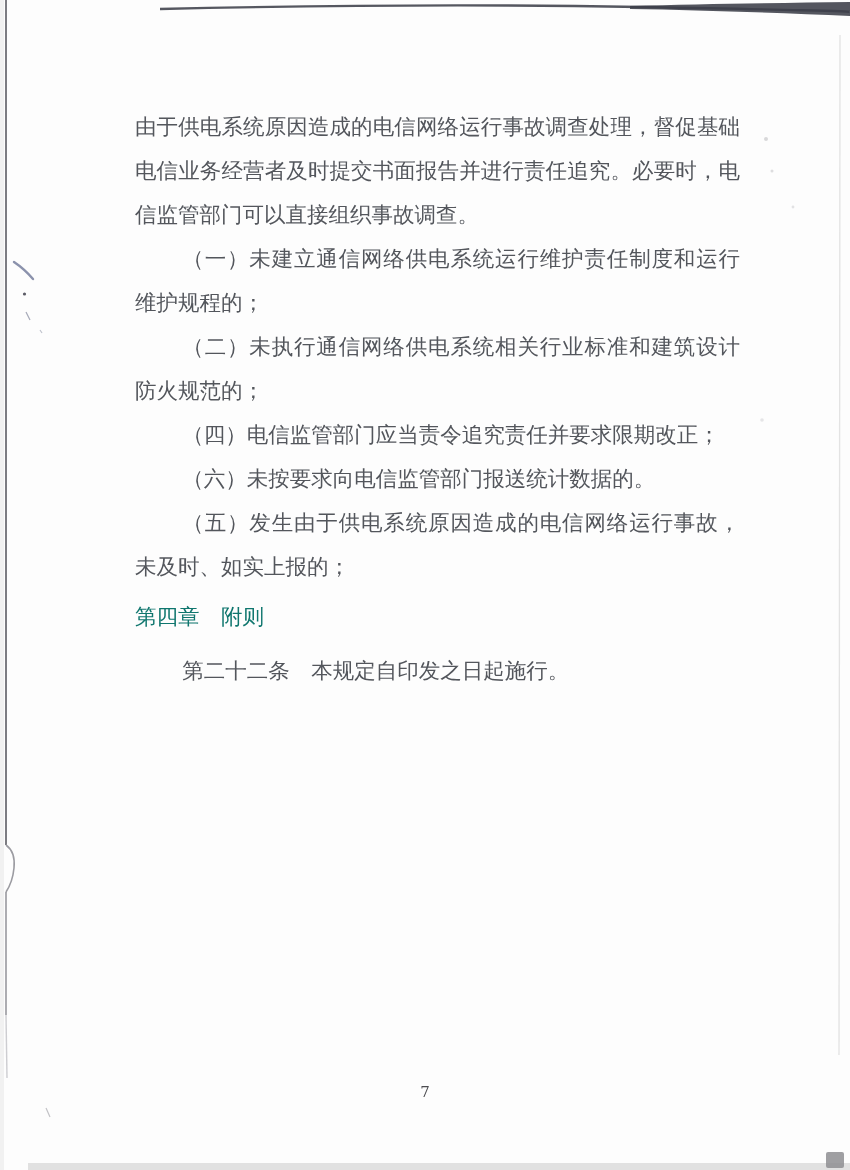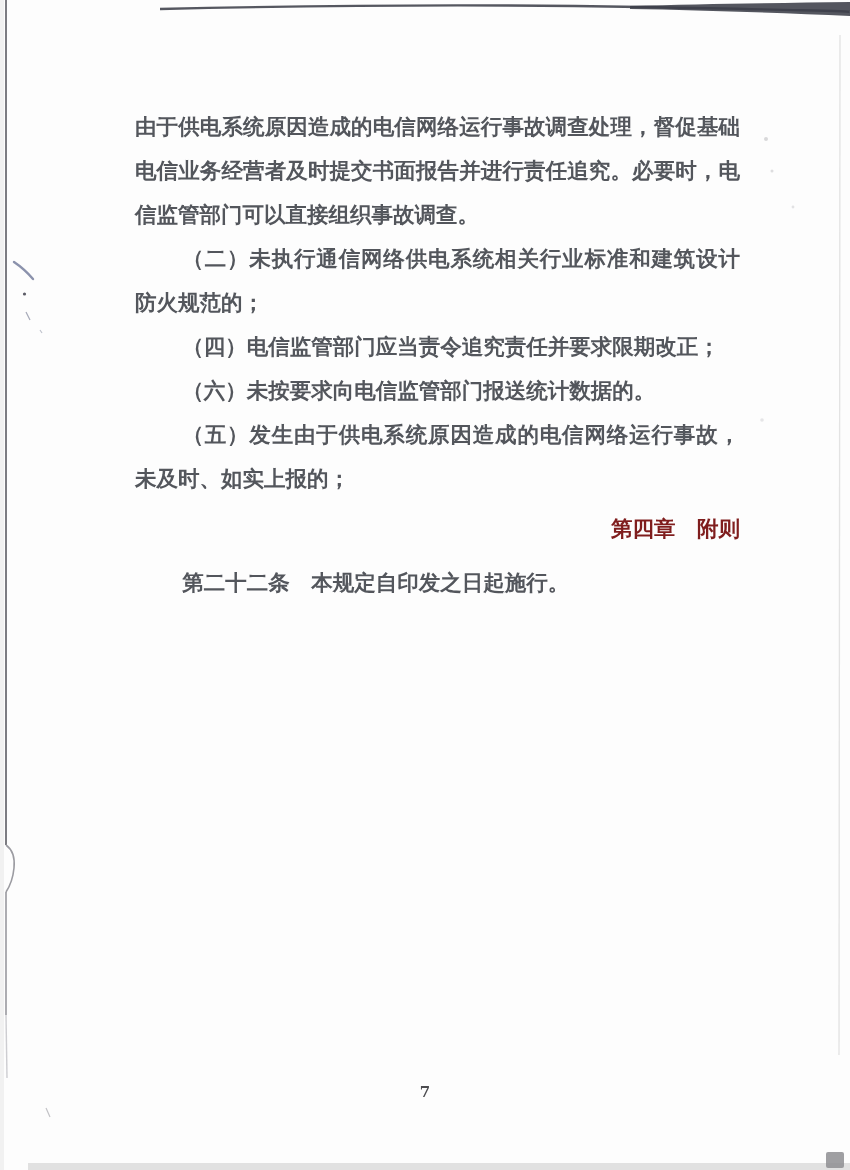--- a/index.html
+++ b/index.html
@@ -7,21 +7,20 @@
     padding: 0;
     background: #ffffff;
   }
   .page {
     position: relative;
     width: 850px;
     height: 1170px;
     background: #fdfdfd;
     overflow: hidden;
     font-family: "DejaVu Serif", serif;
-    font-weight: bold;
   }
   .scan-artifacts {
     position: absolute;
     left: 0;
     top: 0;
     width: 850px;
     height: 1170px;
     pointer-events: none;
   }
   .content {
@@ -31,25 +30,25 @@
     width: 605px;
     color: #53565c;
     font-size: 21.5px;
     line-height: 44px;
     text-align: justify;
     letter-spacing: 0;
   }
   .block { margin: 0; }
   .block.paragraph.indent { text-indent: 2.2em; }
   .block.heading {
-    text-align: right;
+    text-align: left;
     text-indent: 0;
     margin-top: 6px;
     margin-bottom: 10px;
-    color: #7f1d1d;
+    color: #0f766e;
   }
   .page-number {
     position: absolute;
     left: 0;
     right: 0;
     top: 1083px;
     text-align: center;
     color: #4c4c50;
     font-size: 15px;
     font-family: "DejaVu Serif", serif;
@@ -84,20 +83,21 @@
     <circle cx="793" cy="207" r="1.4" fill="#e2e2e4"></circle>
     <circle cx="762" cy="420" r="1.8" fill="#e5e5e7"></circle>
     <path d="M46,1108 L50,1117" fill="none" stroke="#c2c2c6" stroke-width="1.2"></path>
 
     <rect x="28" y="1163" width="822" height="7" fill="#cacaca" opacity="0.55"></rect>
     <rect x="826" y="1152" width="18" height="16" rx="2" fill="#8e8e92" opacity="0.85"></rect>
   </svg>
 
   <div class="content">
       <div class="block paragraph">由于供电系统原因造成的电信网络运行事故调查处理，督促基础电信业务经营者及时提交书面报告并进行责任追究。必要时，电信监管部门可以直接组织事故调查。</div>
+      <div class="block paragraph indent">（一）未建立通信网络供电系统运行维护责任制度和运行维护规程的；</div>
       <div class="block paragraph indent">（二）未执行通信网络供电系统相关行业标准和建筑设计防火规范的；</div>
       <div class="block paragraph indent">（四）电信监管部门应当责令追究责任并要求限期改正；</div>
       <div class="block paragraph indent">（六）未按要求向电信监管部门报送统计数据的。</div>
       <div class="block paragraph indent">（五）发生由于供电系统原因造成的电信网络运行事故，未及时、如实上报的；</div>
       <div class="block heading">第四章　附则</div>
       <div class="block paragraph indent">第二十二条　本规定自印发之日起施行。</div>
     </div>
 
   <div class="page-number">7</div>
 

